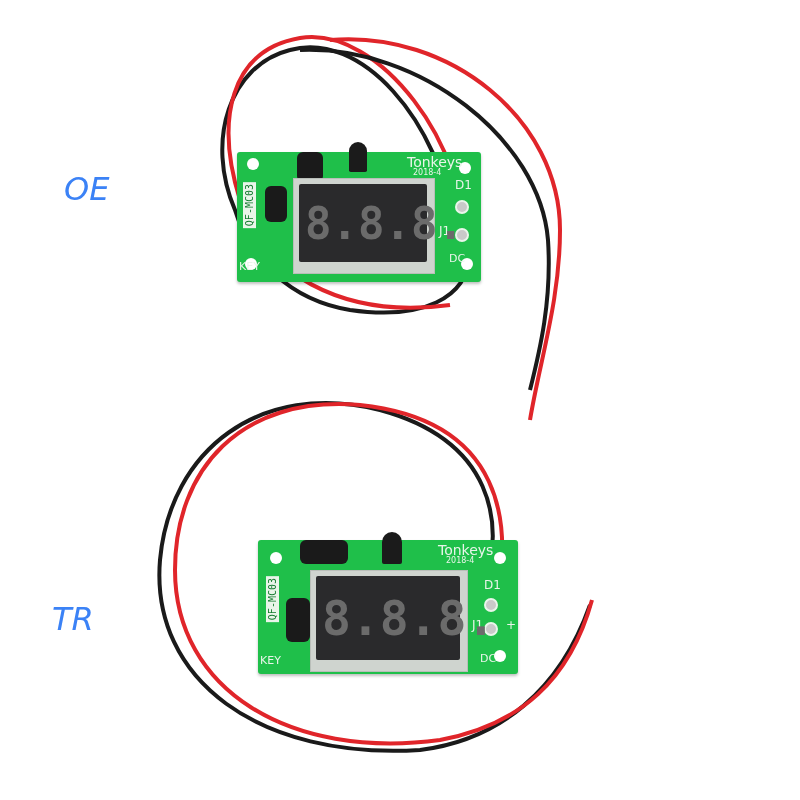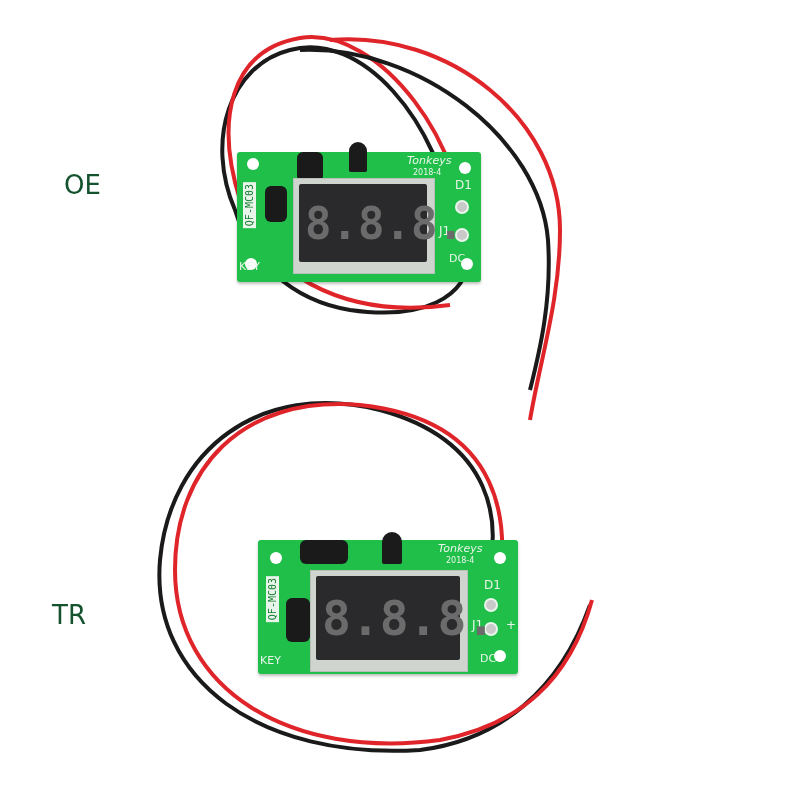--- a/index.html
+++ b/index.html
@@ -1,23 +1,23 @@
 <!DOCTYPE html>
 <html><head>
 <meta charset="utf-8">
 <style>
   html,body{margin:0;padding:0;background:#ffffff;}
   body{width:800px;height:800px;position:relative;overflow:hidden;font-family:"DejaVu Sans",sans-serif;}
-  .label{position:absolute;font-size:26px;color:#14532d;font-family:"DejaVu Sans",sans-serif;}
+  .label{position:absolute;font-size:32px;color:#3b82f6;font-family:"DejaVu Sans",sans-serif;font-style:italic;}
   .wires{position:absolute;left:0;top:0;}
   .board{position:absolute;background:#1fbf4a;border-radius:3px;box-shadow:0 2px 3px rgba(0,0,0,.25);}
   .hole{position:absolute;width:12px;height:12px;border-radius:50%;background:#fff;}
   .silk{position:absolute;color:#e9f5ea;font-size:12px;white-space:nowrap;}
   .model{position:absolute;background:#e9f5ea;color:#127a2e;font-size:10px;font-family:"DejaVu Sans Mono",monospace;writing-mode:vertical-rl;transform:rotate(180deg);padding:2px 1px;}
-  .brand{position:absolute;color:#e9f5ea;font-size:11px;font-style:italic;}
+  .brand{position:absolute;color:#e9f5ea;font-size:14px;}
   .date{position:absolute;color:#e9f5ea;font-size:8px;}
   .bezel{position:absolute;background:#cfd4cf;border:1px solid #b9beb9;}
   .display{position:absolute;background:#2a2a2c;border-radius:2px;display:flex;align-items:center;justify-content:space-around;padding:0 6px;box-sizing:border-box;}
   .digit{color:#6b6b6b;font-family:"DejaVu Sans Mono",monospace;font-weight:bold;}
   .cap{position:absolute;background:#1a1a1a;border-radius:6px;}
   .trans{position:absolute;background:#1b1b1b;border-radius:10px 10px 2px 2px;}
   .pad{position:absolute;width:14px;height:14px;border-radius:50%;background:#c9c9c9;border:2px solid #e9f5ea;box-sizing:border-box;}
 </style>
 </head>
 <body>

